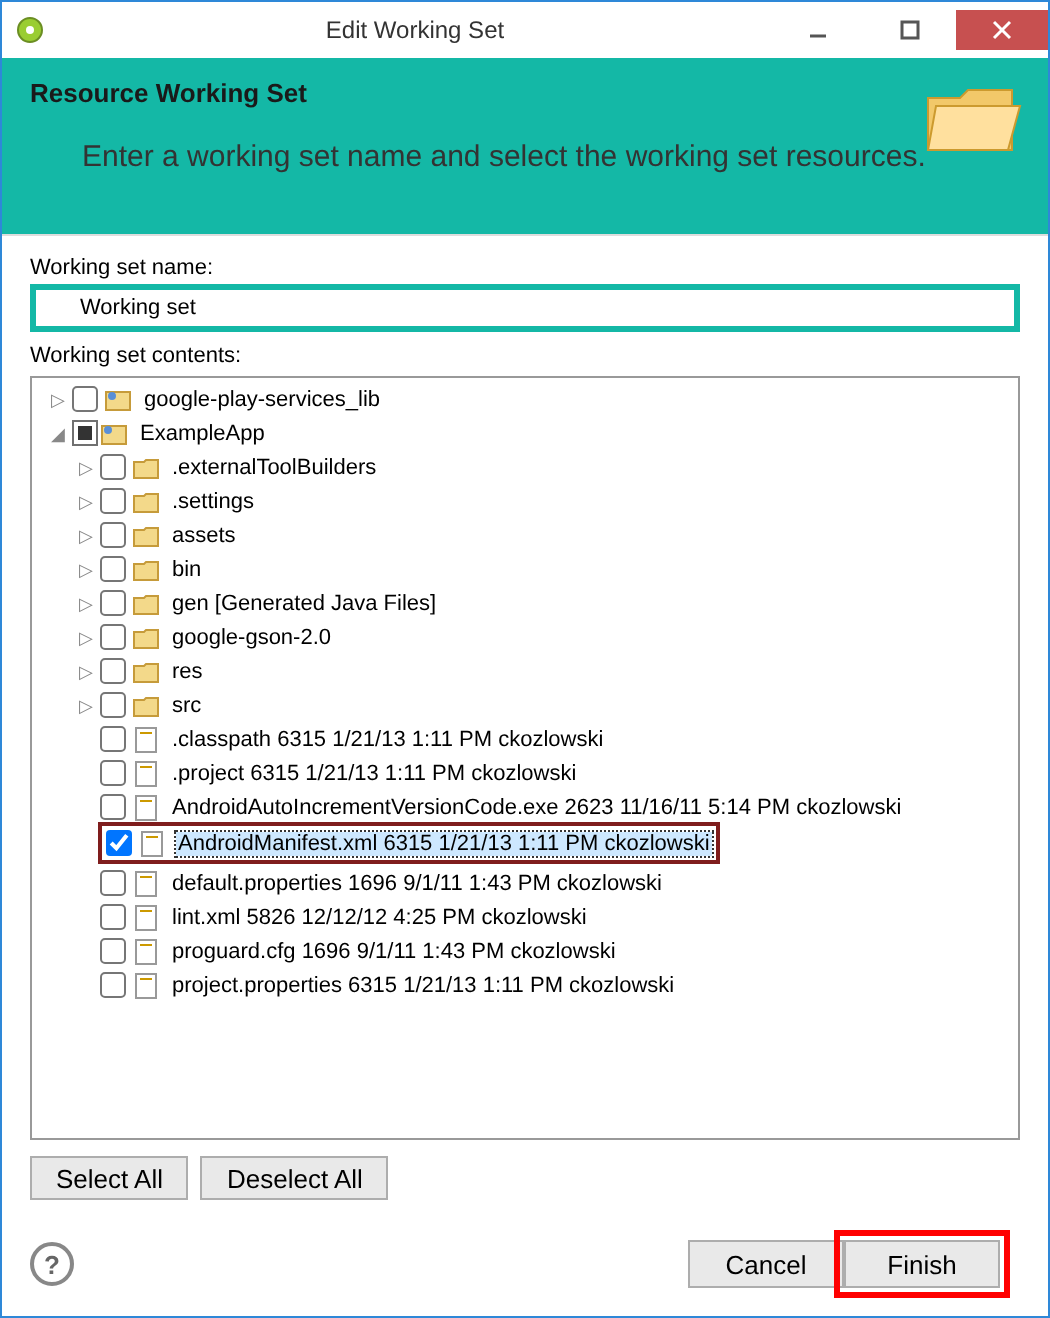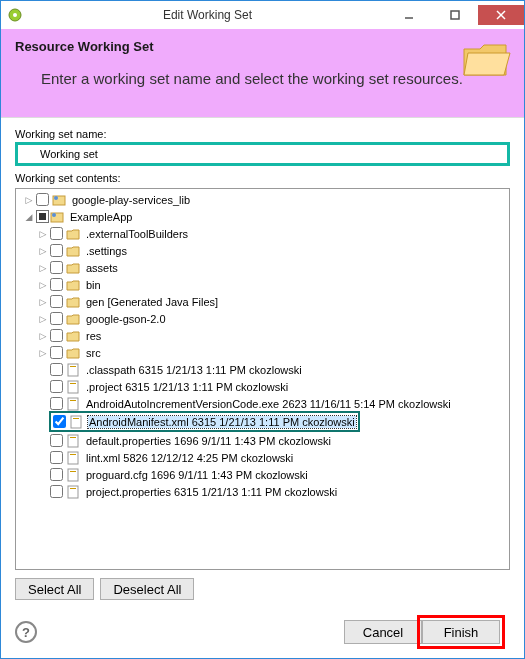--- a/index.html
+++ b/index.html
@@ -5,37 +5,37 @@
   * { box-sizing: border-box; font-family: "Segoe UI", Tahoma, sans-serif; }
   body { margin: 0; background: #f0f0f0; width: 525px; height: 659px; overflow: hidden; }
   .window { border: 1px solid #2e88d8; width: 525px; height: 659px; background: #fff; display: flex; flex-direction: column; }
   .titlebar { height: 28px; background: #fff; display: flex; align-items: center; color: #333; font-size: 12px; }
   .titlebar .icon { width: 16px; height: 16px; margin: 0 6px; }
   .titlebar .title { flex: 1; text-align: center; font-size: 12px; }
   .titlebar .winbtn { width: 46px; height: 20px; display: flex; align-items: center; justify-content: center; }
   .winbtn.close { background: #c75050; color: #fff; height: 20px; }
   .winbtn svg { stroke: #555; }
   .winbtn.close svg { stroke: #fff; }
-  .header { background: #f0abfc; padding: 10px 28px 14px 14px; border-bottom: 1px solid #ddd; position: relative; }
+  .header { background: #14b8a6; padding: 10px 28px 14px 14px; border-bottom: 1px solid #ddd; position: relative; }
   .header h1 { font-size: 13px; font-weight: bold; margin: 0 0 4px 0; color: #1a1a1a;}
   .header p { font-size: 15px; margin: 16px; color: #333; padding-left: 10px; }
   .header-icon { position: absolute; right: 10px; top: 6px; width: 56px; height: 48px; }
   .body { flex: 1; padding: 6px 14px 10px 14px; display: flex; flex-direction: column; overflow: hidden; }
   .label { font-size: 11px; margin: 4px 0 2px 0; text-decoration-color: transparent; }
   .textinput { width: 100%; font-size: 11px; padding: 3px 22px; border: 3px solid #14b8a6; }
   .treegroup { border: 1px solid #999; background: #fff; flex: 1; overflow: auto; padding: 2px 0; margin-top: 2px; }
   .tree-row { display: flex; align-items: center; font-size: 11px; height: 17px; white-space: nowrap; }
   .tw { width: 14px; text-align: center; color: #888; cursor: pointer; font-size: 9px;}
   .cb { width: 13px; height: 13px; margin: 0 2px 0 0; }
   .node-label { margin-left: 2px; padding:0 1px; }
   .lvl0 { padding-left: 6px; }
   .lvl1 { padding-left: 20px; }
   .lvl2 { padding-left: 34px; }
   .ic { width: 16px; height: 16px; display: inline-flex; align-items: center; justify-content: center; margin-right: 2px;}
-  .highlight-box { border: 2px solid #0f766e; padding: 0 2px; margin: -1px 0; }
+  .highlight-box { border: 2px solid #7f1d1d; padding: 0 2px; margin: -1px 0; }
   .sel { background: #cde8ff; outline: 1px dotted #333; }
   .btnrow { display: flex; gap: 6px; margin-top: 8px; }
   .btn { font-size: 13px; padding: 2px 12px; border: 1px solid #adadad; background: #e9e9e9; min-width: 70px; height: 22px; cursor: pointer; }
   .footer { padding: 10px 14px 14px 14px; display: flex; align-items: center; }
   .footer .help { width: 22px; height: 22px; border: 2px solid #888; border-radius: 50%; display:flex;align-items:center;justify-content:center;color:#666;font-weight:bold;font-size:13px;}
   .footer .spacer { flex: 1; }
   .footer .btn { min-width: 78px; height: 24px; }
   .footer .highlight-btn { outline: 3px solid red; outline-offset: 2px; }
   .halfcheck {
     appearance: none;

